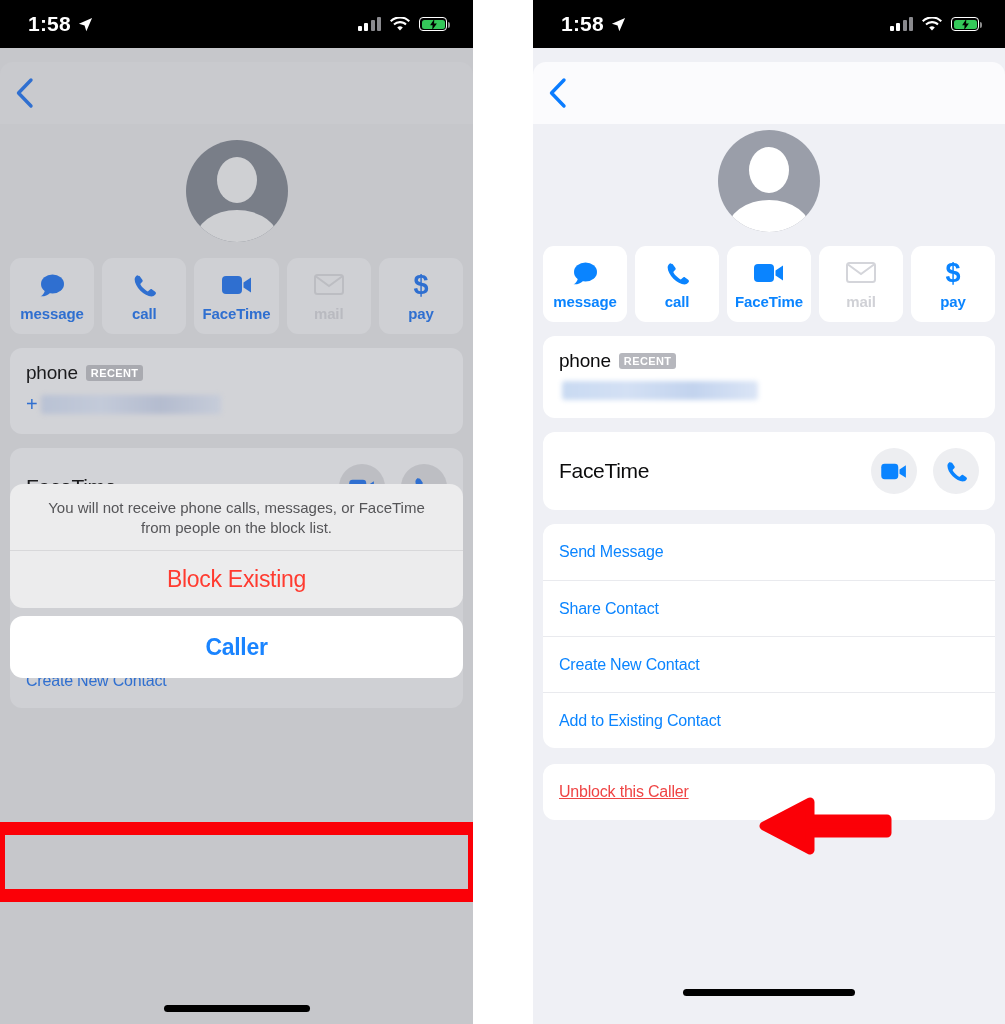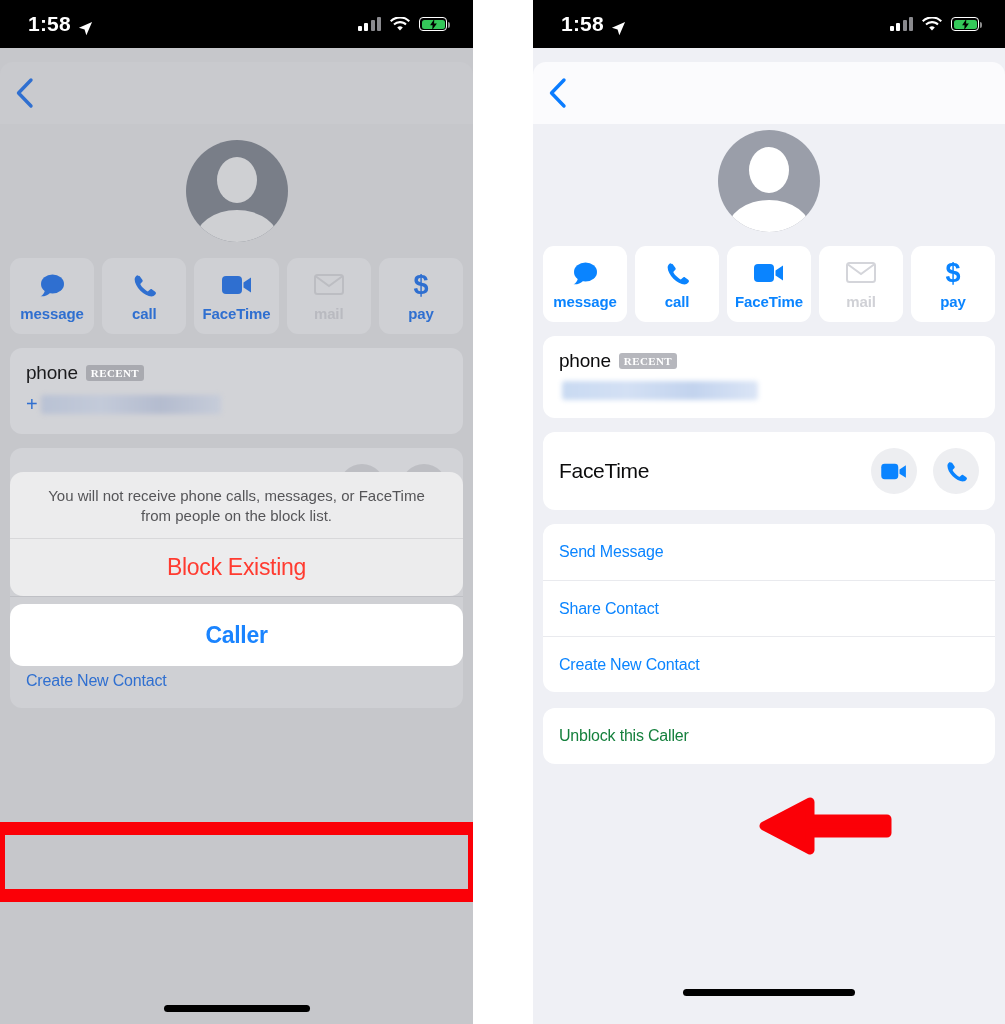--- a/index.html
+++ b/index.html
@@ -14,21 +14,21 @@
   
   .phone { position: absolute; top: 0; height: 1024px; overflow: hidden; }
   .phone.left  { left: 0px;   width: 473px; }
   .phone.right { left: 533px; width: 472px; }
 
   .statusbar {
     position: relative; height: 48px; background:#000; color:#fff;
     display:flex; align-items:center; justify-content:space-between;
     padding: 0 26px 0 28px;
   }
-  .sb-left { display:flex; align-items:flex-end; gap:7px; }
+  .sb-left { display:flex; align-items:center; gap:7px; }
   .sb-time { font-size: 21px; font-weight: 700; letter-spacing: .2px; }
   .sb-right { display:flex; align-items:center; gap:9px; }
 
   .loc-arrow { width:15px; height:15px; display:block; }
   .sig { display:flex; align-items:flex-end; gap:2.5px; height:14px; }
   .sig i { display:block; width:4px; border-radius:1px; background:#8a8a8e; }
   .sig i.on { background:#fff; }
   .sig i:nth-child(1){height:5px}
   .sig i:nth-child(2){height:8px}
   .sig i:nth-child(3){height:11px}
@@ -74,41 +74,41 @@
   .act .lbl { font-size:15px; font-weight:600; letter-spacing:-.1px; }
   .act svg { display:block; }
 
   
   .card { border-radius:12px; margin:14px 10px 0 10px; padding:0 16px; }
   .row-phone { padding-top:14px; padding-bottom:18px; }
   .phone-head { display:flex; align-items:center; gap:8px; }
   .phone-label { font-size:19px; letter-spacing:-.2px; }
   .recent-badge {
     font-size:11px; font-weight:700; letter-spacing:.4px;
-    padding:2px 5px 2px 5px; border-radius:3px; color:#fff;font-family:Liberation Serif, serif;
+    padding:2px 5px 2px 5px; border-radius:3px; color:#fff;
   }
   .phone-number { display:flex; align-items:center; gap:3px; margin-top:9px; }
   .plus { font-size:20px; font-weight:500; }
   .redact { height:19px; border-radius:3px; filter: blur(2.6px); }
 
   .row-facetime {
     height:78px; display:flex; align-items:center; justify-content:space-between;
   }
   .ft-label { font-size:21px; letter-spacing:-.3px; }
   .ft-btns { display:flex; gap:16px; }
   .circle-btn { width:46px; height:46px; border-radius:50%;
                 display:flex; align-items:center; justify-content:center; }
 
   
   .list { border-radius:12px; margin:14px 10px 0 10px; overflow:hidden; }
   .list-item { height:56px; display:flex; align-items:center; padding:0 16px; font-size:16px; letter-spacing:-.2px; }
   .list-item + .list-item { border-top-width:1px; border-top-style:solid; }
 
   
-  .sheet { position:absolute; left:10px; right:10px; bottom:42px; }
+  .sheet { position:absolute; left:10px; right:10px; bottom:30px; }
   .sheet-group { border-radius:13px; overflow:hidden; }
   .sheet-note { padding:14px 30px 12px 30px; text-align:center; font-size:15px; line-height:1.35; }
   .sheet-btn { height:58px; display:flex; align-items:center; justify-content:center;
                font-size:23px; letter-spacing:-.3px; }
   .sheet-cancel { margin-top:8px; border-radius:13px; height:62px;
                   display:flex; align-items:center; justify-content:center;
                   font-size:23px; font-weight:700; letter-spacing:-.3px; }
 
   
   .hl-box { position:absolute; border-style:solid; pointer-events:none; }
@@ -411,24 +411,27 @@
       <div class="list" style="background:#fff;">
         <div class="list-item" style="color:#0a84ff; border-top-color:#e9eaee;">
           <span>Send Message</span>
         </div>
         <div class="list-item" style="color:#0a84ff; border-top-color:#e9eaee;">
           <span>Share Contact</span>
         </div>
         <div class="list-item" style="color:#0a84ff; border-top-color:#e9eaee;">
           <span>Create New Contact</span>
         </div>
+        <div class="list-item" style="color:#0a84ff; border-top-color:#e9eaee;">
+          <span>Add to Existing Contact</span>
+        </div>
       </div>
 
       <div class="list" style="background:#fff; margin-top:16px;">
-        <div class="list-item" style="color:#15803d; height:56px;">
+        <div class="list-item" style="color:#ef4444; height:56px;text-decoration:underline;">
           <span>Unblock this Caller</span>
         </div>
       </div>
 
     </div>
 
     <div style="position:absolute; left:50%; transform:translateX(-50%); bottom:28px; width:172px; height:7px; border-radius:4px; background:#000;"></div>
 
     <svg class="arrow-anno" style="left:225px; top:795px; width:135px; height:62px;" viewBox="0 0 135 62">
       <path d="M129 24 H52 V7 L6 31 L52 55 V38 H129 Z" fill="#fb0007" stroke="#fb0007" stroke-width="9" stroke-linejoin="round"></path>

